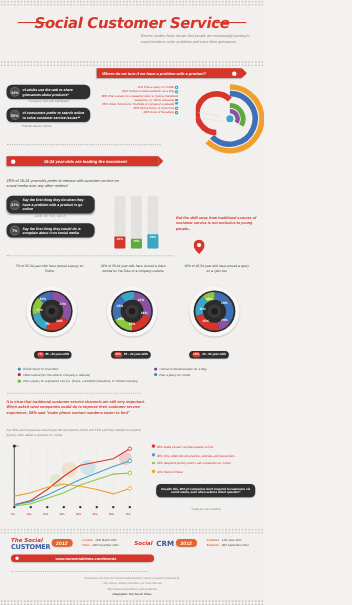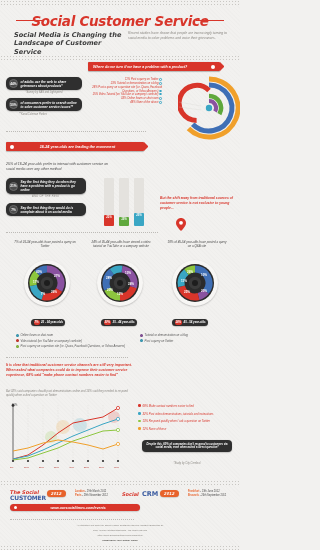--- a/index.html
+++ b/index.html
@@ -108,21 +108,20 @@
 </head>
 <body>
 
 <div class="page">
 
   <div class="dotband" style="top:0;"></div>
 
   <div class="title">Social Customer Service</div>
   <div class="title-rule" style="left:16px;"></div>
   <div class="title-rule" style="right:16px;"></div>
-  <div class="subtitle">Social Media is Changing the Landscape of Customer Service</div>
   <div class="lede">Recent studies have shown that people are increasingly turning to social media to solve problems and voice their grievances.</div>
 
   <div class="dotband" style="top:55px;"></div>
 
   <div class="ribbon" style="left:88px; top:62px; width:132px; height:9px; padding-left:5px; gap:4px; border-radius:1px;">
     <span style="font-size:3.6px;">Where do we turn if we have a problem with a product?</span>
     <span class="dot" style="position:absolute;right:5px;"></span>
   </div>
 
   <div class="pill" style="left:6px; top:77px; width:76px;">

